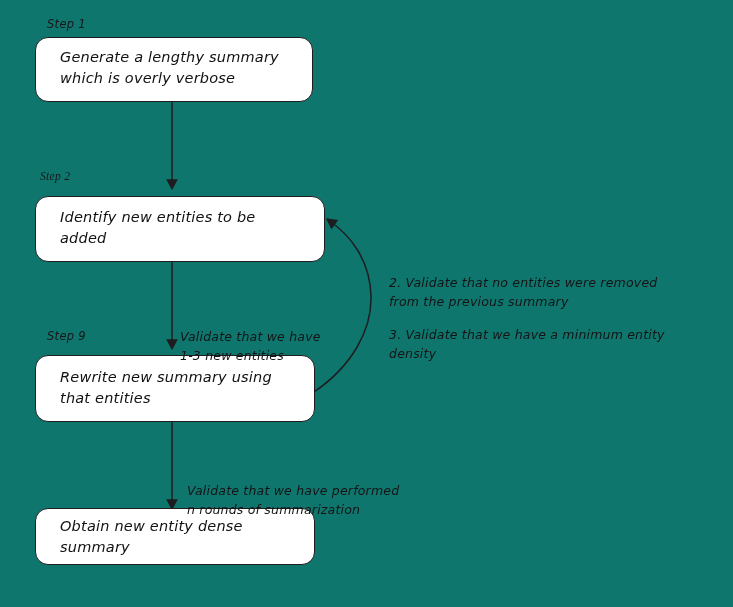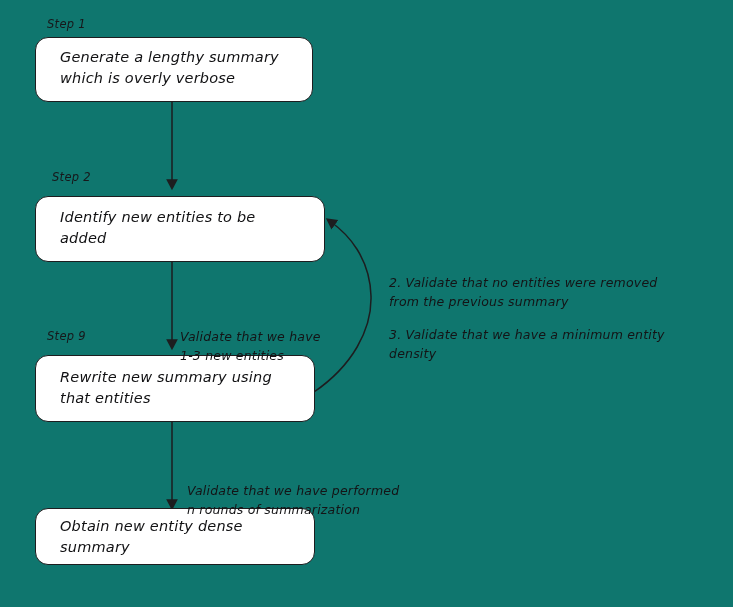--- a/index.html
+++ b/index.html
@@ -97,21 +97,21 @@
     <g>
       <path d="M314,392 C352,366 372,330 371,296 C370,258 348,234 331,222" stroke="#1d1d1f" stroke-width="1.5" fill="none" marker-end="url(#arrowhead)"></path>
     </g>
   </svg>
 
   <div class="step-label" style="left:47px; top:17px;">Step 1</div>
   <div class="node-box" style="left:35px; top:37px; width:278px; height:65px;"></div>
   <div class="node-text" style="left:60px; top:47px; width:248px;">Generate a lengthy summary
 which is overly verbose</div>
 
-  <div class="step-label" style="left:52px; top:170px;">Step 2</div>
+  <div class="step-label" style="left:40px; top:170px;font-family:Liberation Serif, serif;">Step 2</div>
   <div class="node-box" style="left:35px; top:196px; width:290px; height:66px;"></div>
   <div class="node-text" style="left:60px; top:207px; width:258px;">Identify new entities to be
 added</div>
 
   <div class="step-label" style="left:47px; top:329px;">Step 9</div>
   <div class="node-box" style="left:35px; top:355px; width:280px; height:67px;"></div>
   <div class="node-text" style="left:60px; top:367px; width:250px;">Rewrite new summary using
 that entities</div>
 
   <div class="step-label" style="left:47px; top:489px;margin-top:44px;">Step 4</div>

